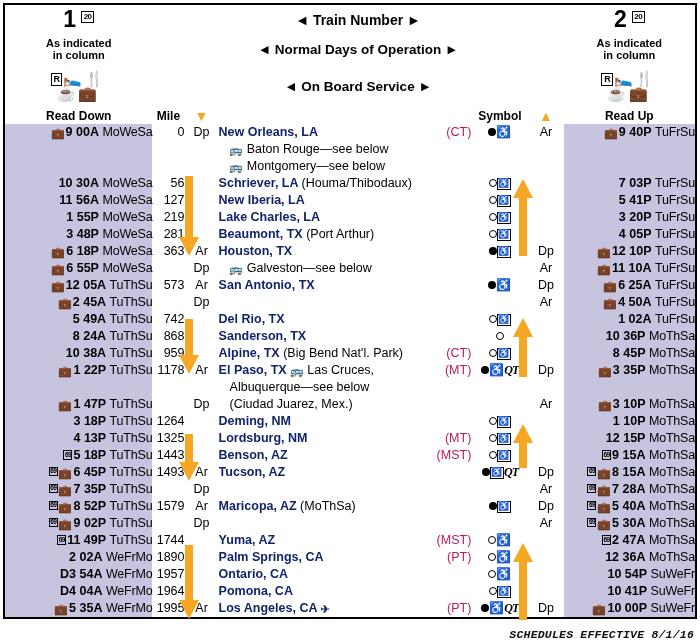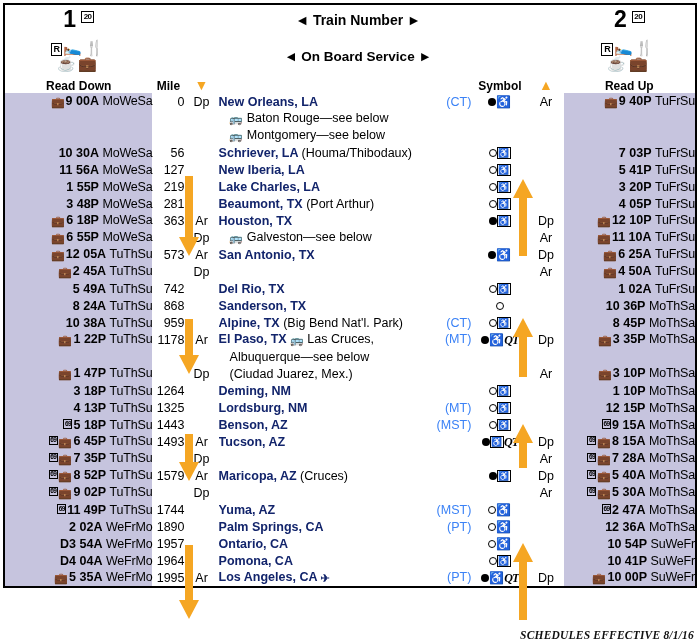--- a/index.html
+++ b/index.html
@@ -135,21 +135,21 @@
     padding: 0 4px 0 5px;
     border-right: 1px solid #000;
     border-bottom: 1px solid #d8d8d8;
     color: #12246b;
     font-weight: bold;
     height: 17px;
     line-height: 16px;
     white-space: nowrap;
   }
   .stationcell .paren { color: #000; font-weight: normal; }
-  .stationcell .tz { color: #3b82f6; font-weight: normal; float: right; }
+  .stationcell .tz { color: #be185d; font-weight: normal; float: right; }
   .stationcell .sub { color: #000; font-weight: normal; padding-left: 11px; }
   .symcell {
     background: #fff;
     text-align: center;
     border-right: 1px solid #000;
     border-bottom: 1px solid #d8d8d8;
     font-size: 12px;
     height: 17px;
     line-height: 16px;
     white-space: nowrap;
@@ -199,21 +199,21 @@
     letter-spacing:-1px; vertical-align:0px;
   }
   .bag { font-size:11px; display:inline-block; vertical-align:-1px; margin-right:1px; }
   .bus { font-size:11px; display:inline-block; vertical-align:-1px; }
   .plane { font-size:11px; display:inline-block; vertical-align:-1px; }
 
   
   .arrow-layer { position:absolute; left:0; top:0; width:700px; height:643px; pointer-events:none; }
   .footer {
     position: absolute; right: 6px; bottom: 2px;
-    font-family: Liberation Serif, serif;
+    font-family: Liberation Mono, monospace;
     font-style: italic; font-weight: bold; font-size: 11.5px;
     color: #111; letter-spacing: 0.2px;
   }
 </style>
 </head>
 <body>
 
 <div id="page">
 
 <table class="tt">
@@ -233,20 +233,37 @@
       <span class="trainnum">1</span><span class="refbox">20</span>
     </td>
     <td class="hdr-mid" colspan="5" style="height:30px; font-size:14px">
       <span>◄ Train Number ►</span>
     </td>
     <td class="hdr-cell last" style="height:30px">
       <span class="trainnum">2</span><span class="refbox">20</span>
     </td>
   </tr>
 
+  <tr>
+    <td class="hdr-cell">
+      <div class="asind">
+        <div>As indicated</div>
+        <div>in column</div>
+      </div>
+    </td>
+    <td class="hdr-mid" colspan="5" style="font-size:13.5px">
+      <span>◄ Normal Days of Operation ►</span>
+    </td>
+    <td class="hdr-cell last">
+      <div class="asind">
+        <div>As indicated</div>
+        <div>in column</div>
+      </div>
+    </td>
+  </tr>
 
   <tr>
     <td class="hdr-cell" style="height:44px">
       <div class="svc">
         <div class="svc-row1">
           <span class="refbox-sm" style="font-size:9px;padding:1px 2px;top:0">R</span><span>🛌</span><span>🍴</span>
         </div>
         <div class="svc-row2">
           <span>☕</span><span>💼</span>
         </div>
@@ -478,21 +495,21 @@
           <td class="arrdpcell">Dp</td>
           <td class="stationcell"></td>
           <td class="symcell"></td>
           <td class="dircell">Ar</td>
           <td class="uptimecell"><span class="refbox-sm">69</span><span class="bag">💼</span><span class="hr">7 28A</span> <span class="dow">MoThSa</span></td>
         </tr>
         <tr>
           <td class="timecell"><span class="refbox-sm">69</span><span class="bag">💼</span><span class="hr">8 52P</span> <span class="dow">TuThSu</span></td>
           <td class="milecell">1579</td>
           <td class="arrdpcell">Ar</td>
-          <td class="stationcell"><span>Maricopa, AZ</span> <span class="paren">(Cruces)</span></td>
+          <td class="stationcell"><span>Maricopa, AZ</span> <span class="paren">(MoThSa)</span></td>
           <td class="symcell"><span class="dot-filled"></span><span class="wc-box">♿</span></td>
           <td class="dircell">Dp</td>
           <td class="uptimecell"><span class="refbox-sm">69</span><span class="bag">💼</span><span class="hr">5 40A</span> <span class="dow">MoThSa</span></td>
         </tr>
         <tr>
           <td class="timecell"><span class="refbox-sm">69</span><span class="bag">💼</span><span class="hr">9 02P</span> <span class="dow">TuThSu</span></td>
           <td class="milecell"></td>
           <td class="arrdpcell">Dp</td>
           <td class="stationcell"></td>
           <td class="symcell"></td>

